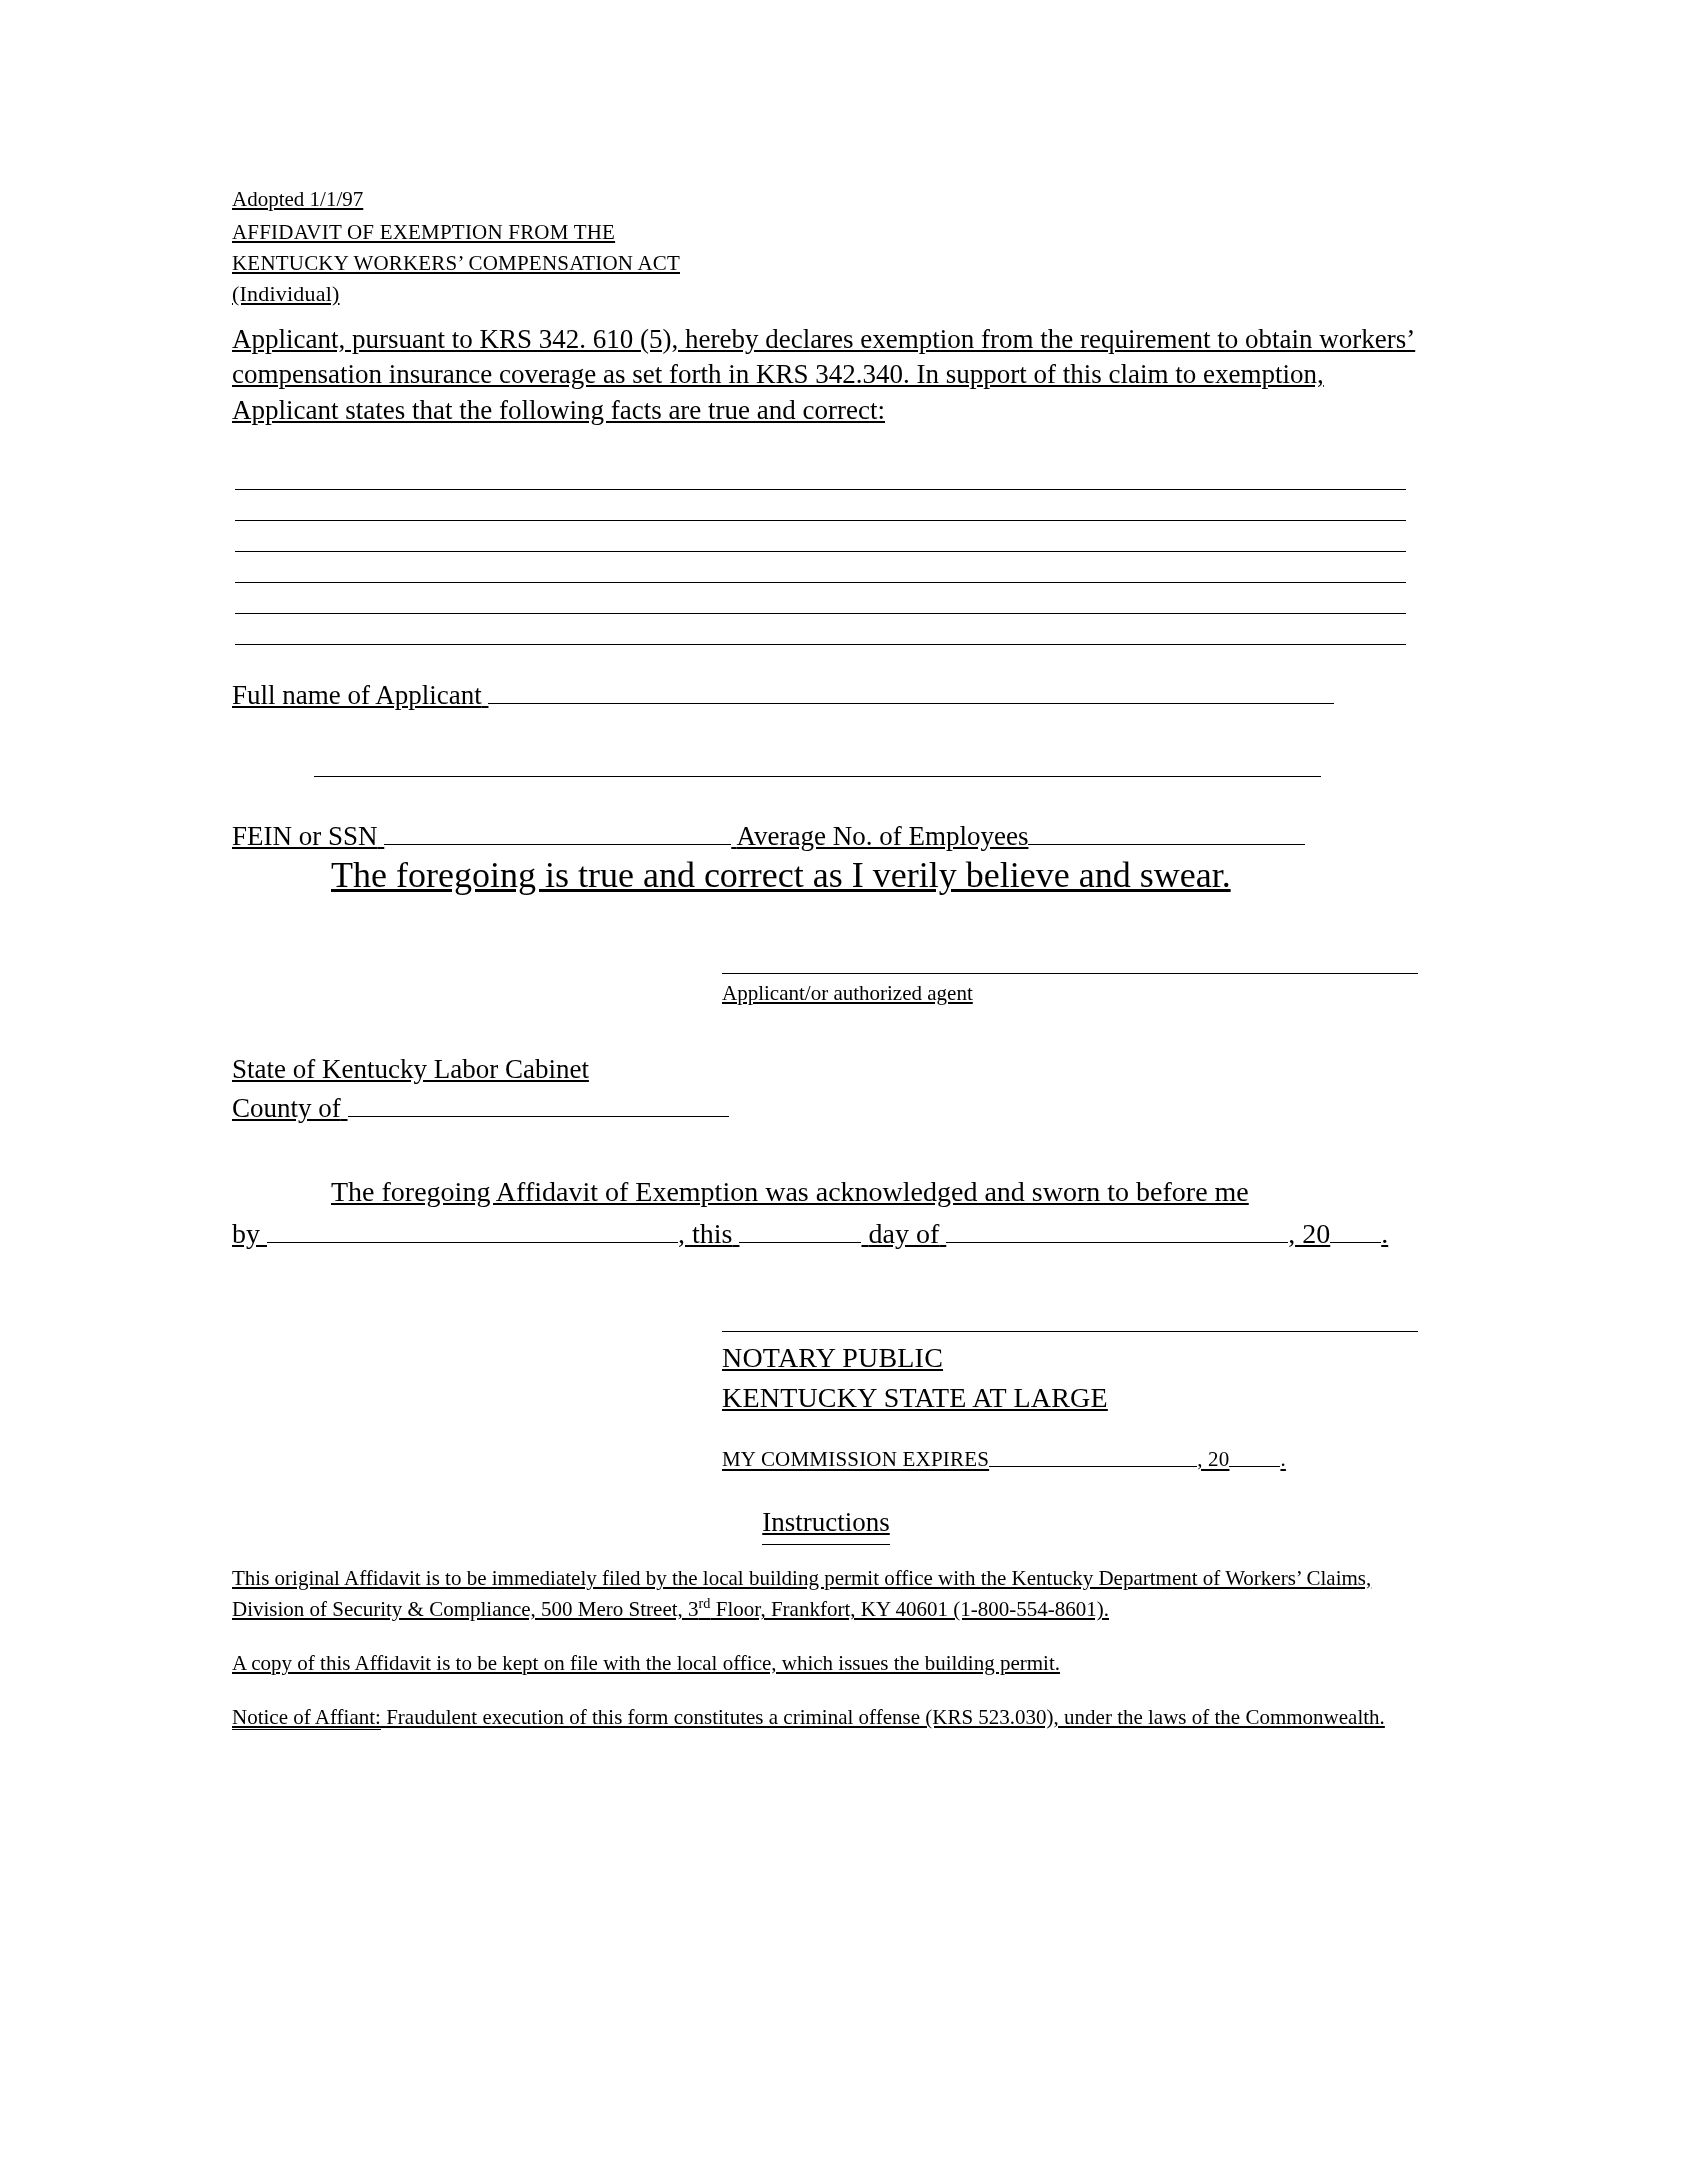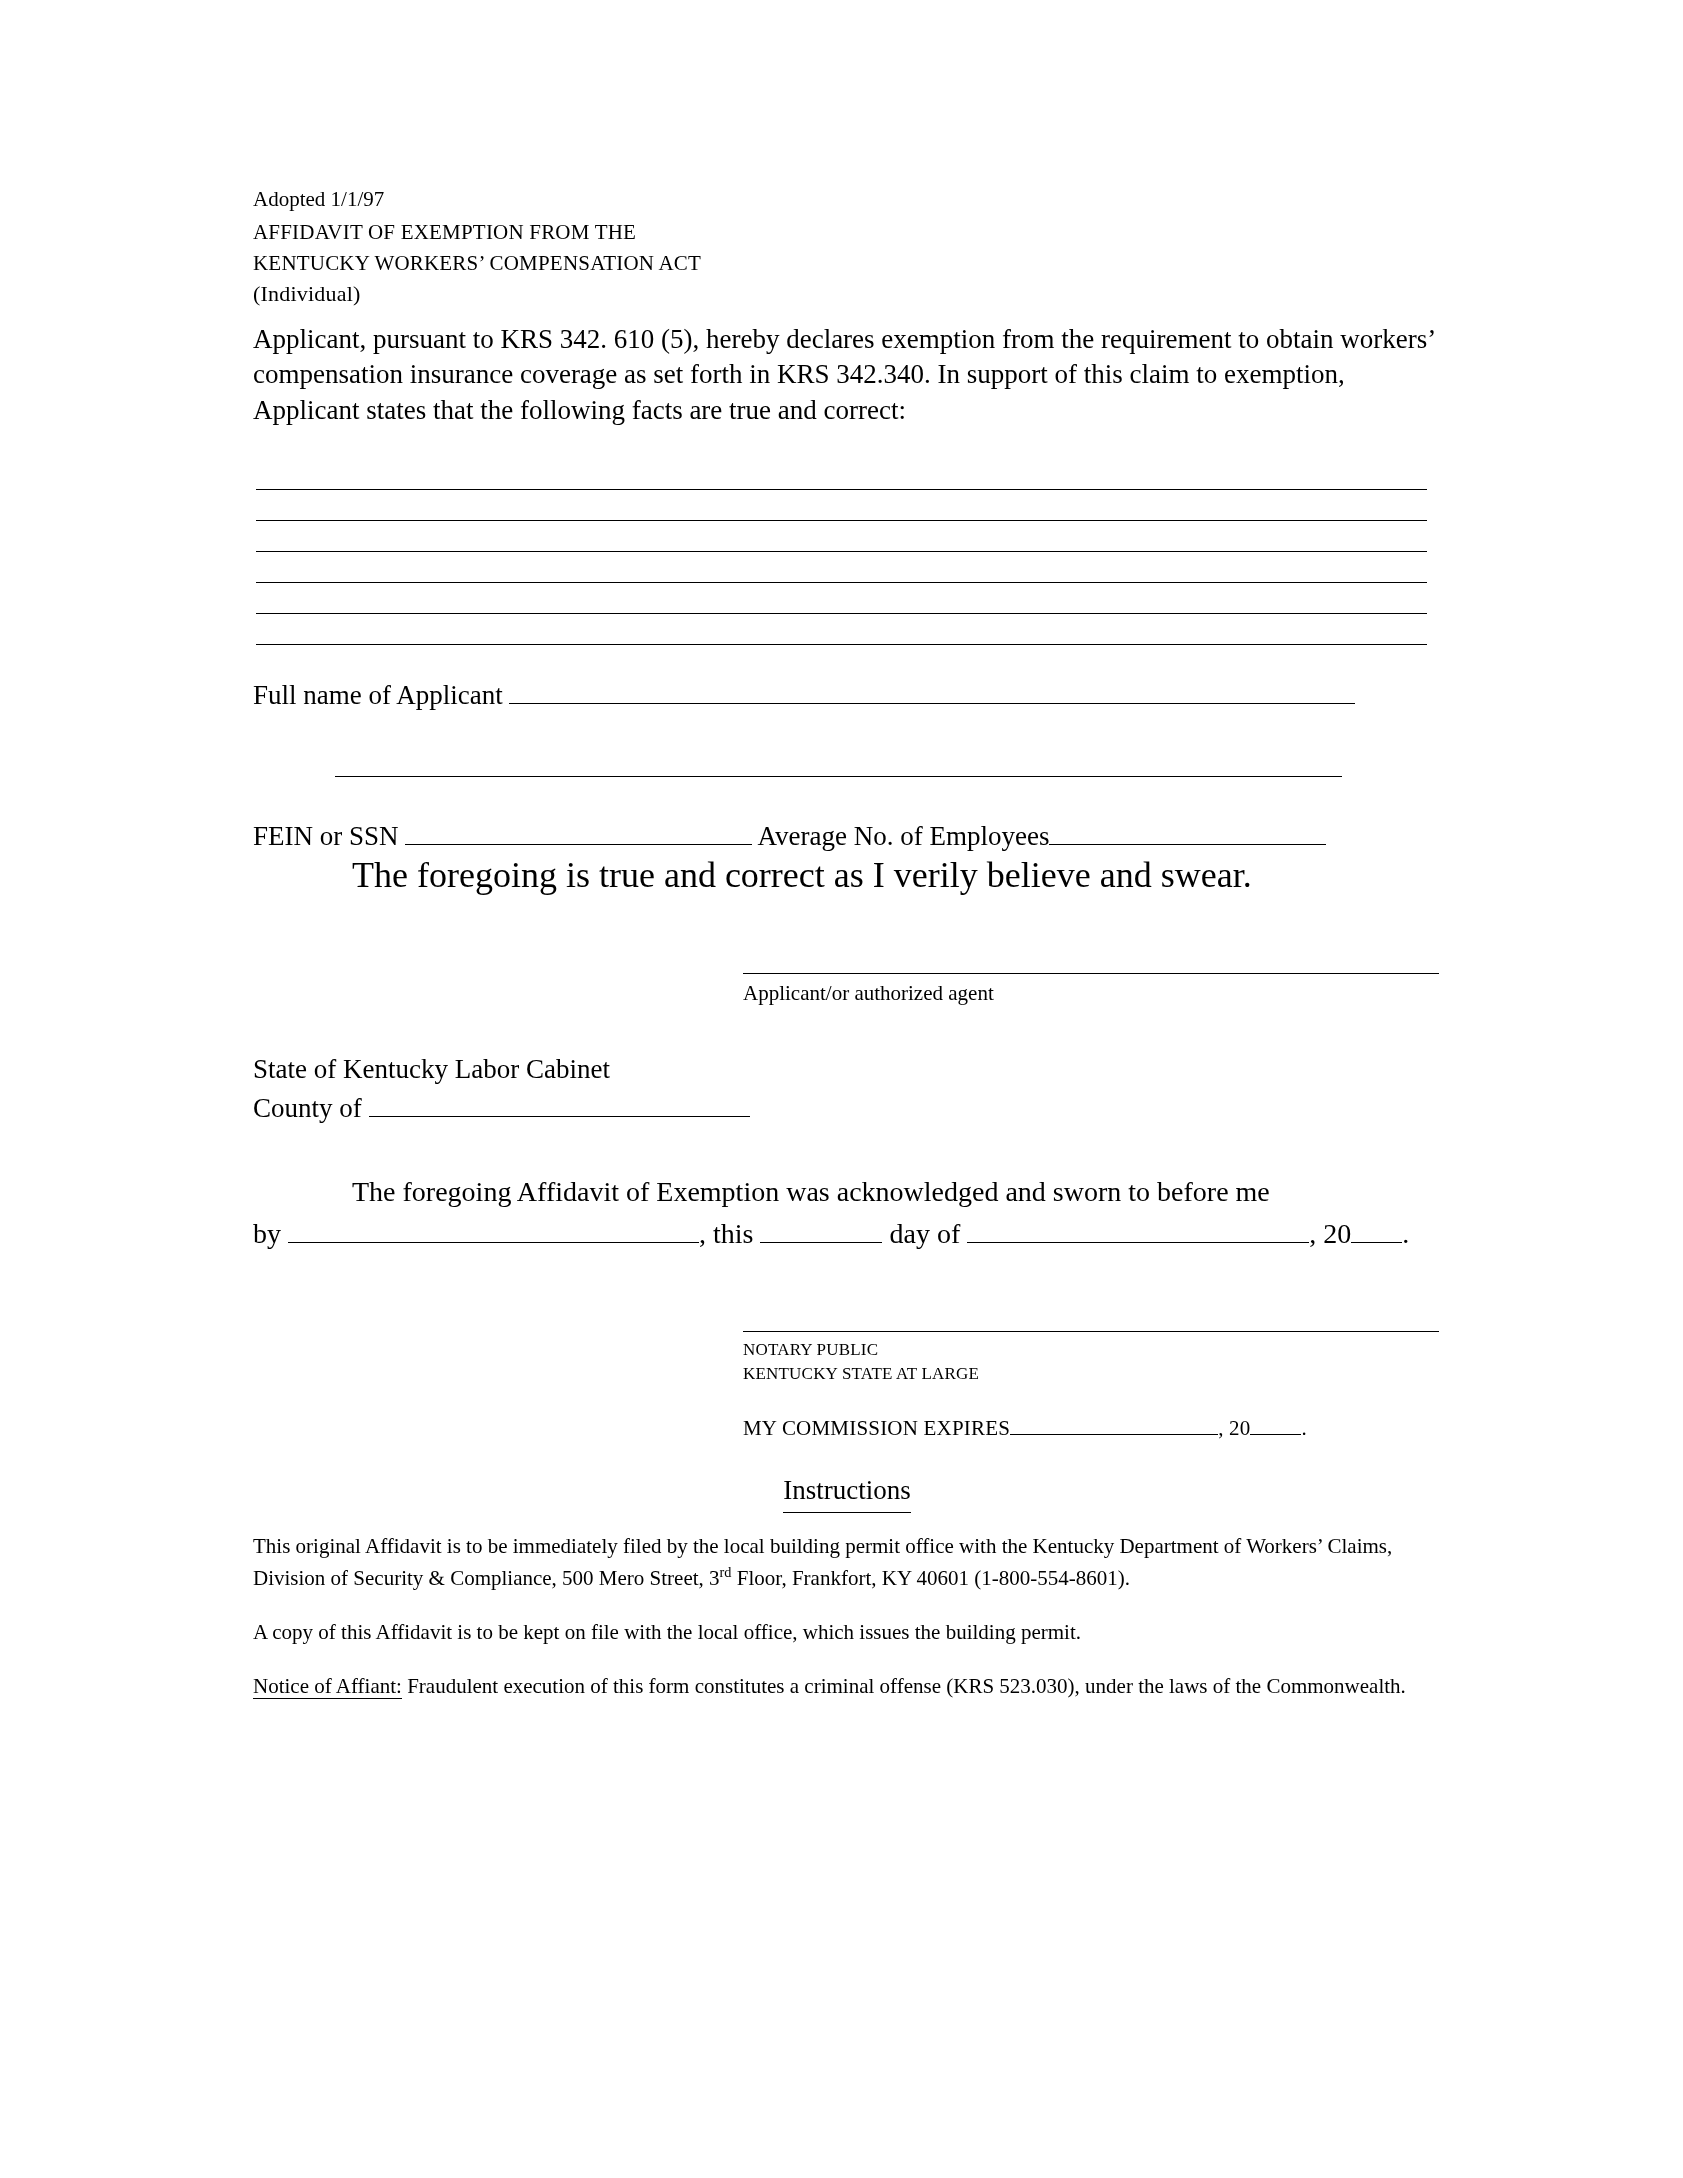--- a/index.html
+++ b/index.html
@@ -17,23 +17,24 @@
   }
   .page {
     position: absolute;
     left: 0; top: 0;
     width: 1683px;
     height: 2178px;
     background: #ffffff;
   }
   .content {
     position: absolute;
-    left: 253px;
+    left: 232px;
     top: 188px;
     width: 1188px;
+    text-decoration: underline;
   }
   .adopted {
     font-size: 21px;
     line-height: 1.1;
     margin: 0 0 6px 0;
   }
   .title-block {
     text-align: left;
     font-size: 21px;
     line-height: 1.45;
@@ -115,21 +116,21 @@
     margin-top: 44px;
     line-height: 1.5;
   }
   .ack .indent { display: inline-block; width: 99px; }
   .notary-block {
     margin-top: 50px;
     margin-left: 490px;
     width: 696px;
   }
   .notary-label {
-    font-size: 17px;
+    font-size: 28px;
     line-height: 1.42;
     margin-top: 6px;
     letter-spacing: 0.2px;
   }
   .commission {
     font-size: 21px;
     margin-top: 26px;
     letter-spacing: 0.2px;
     white-space: nowrap;
   }

